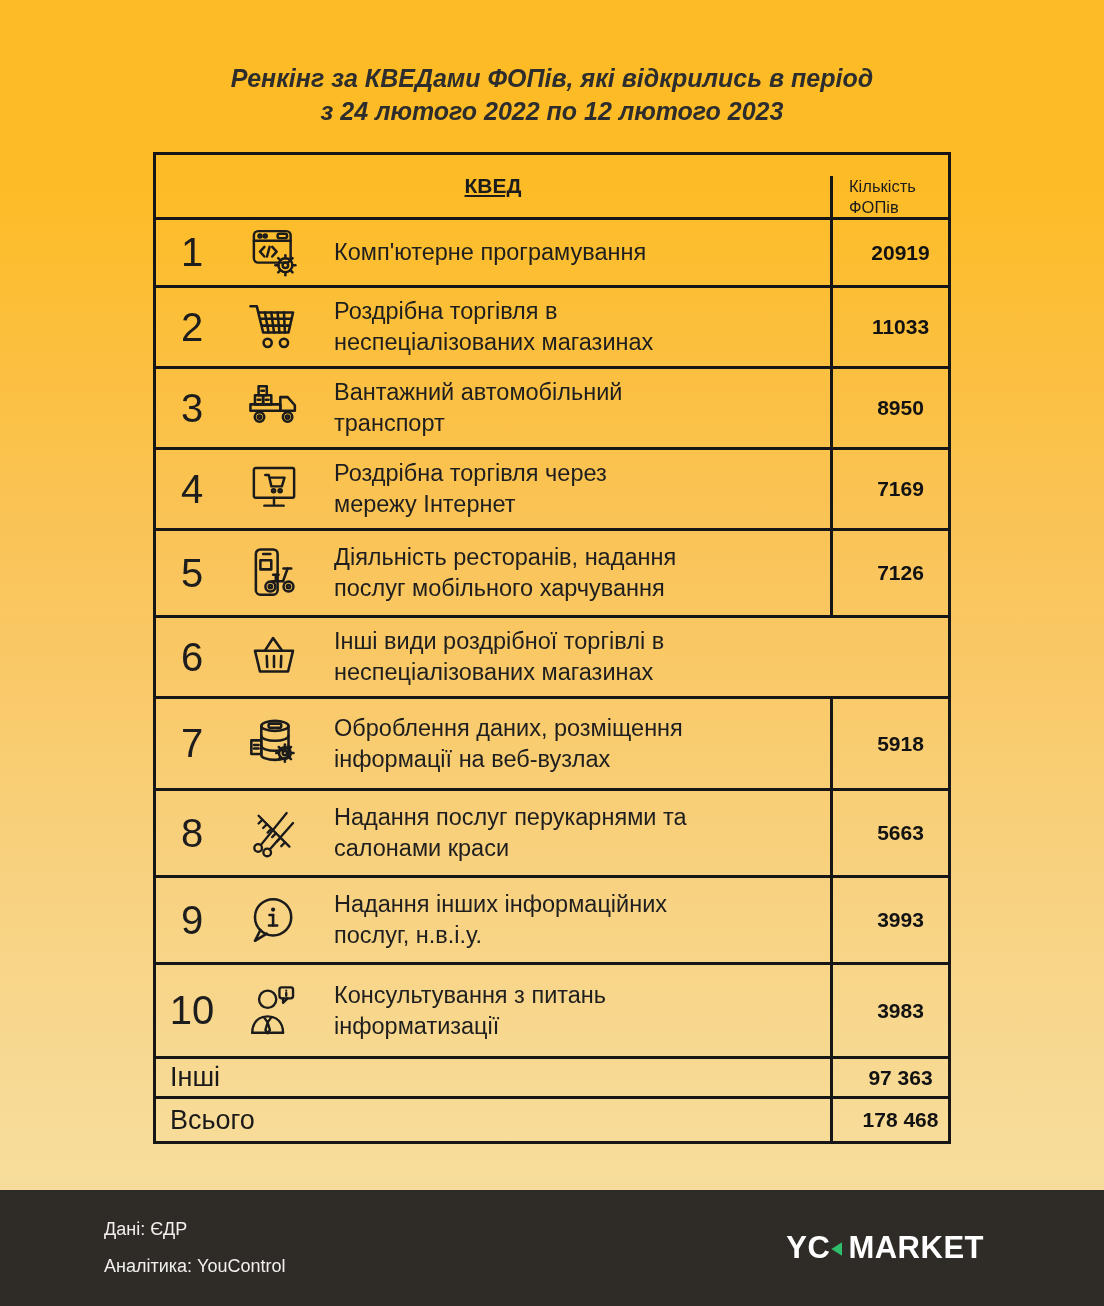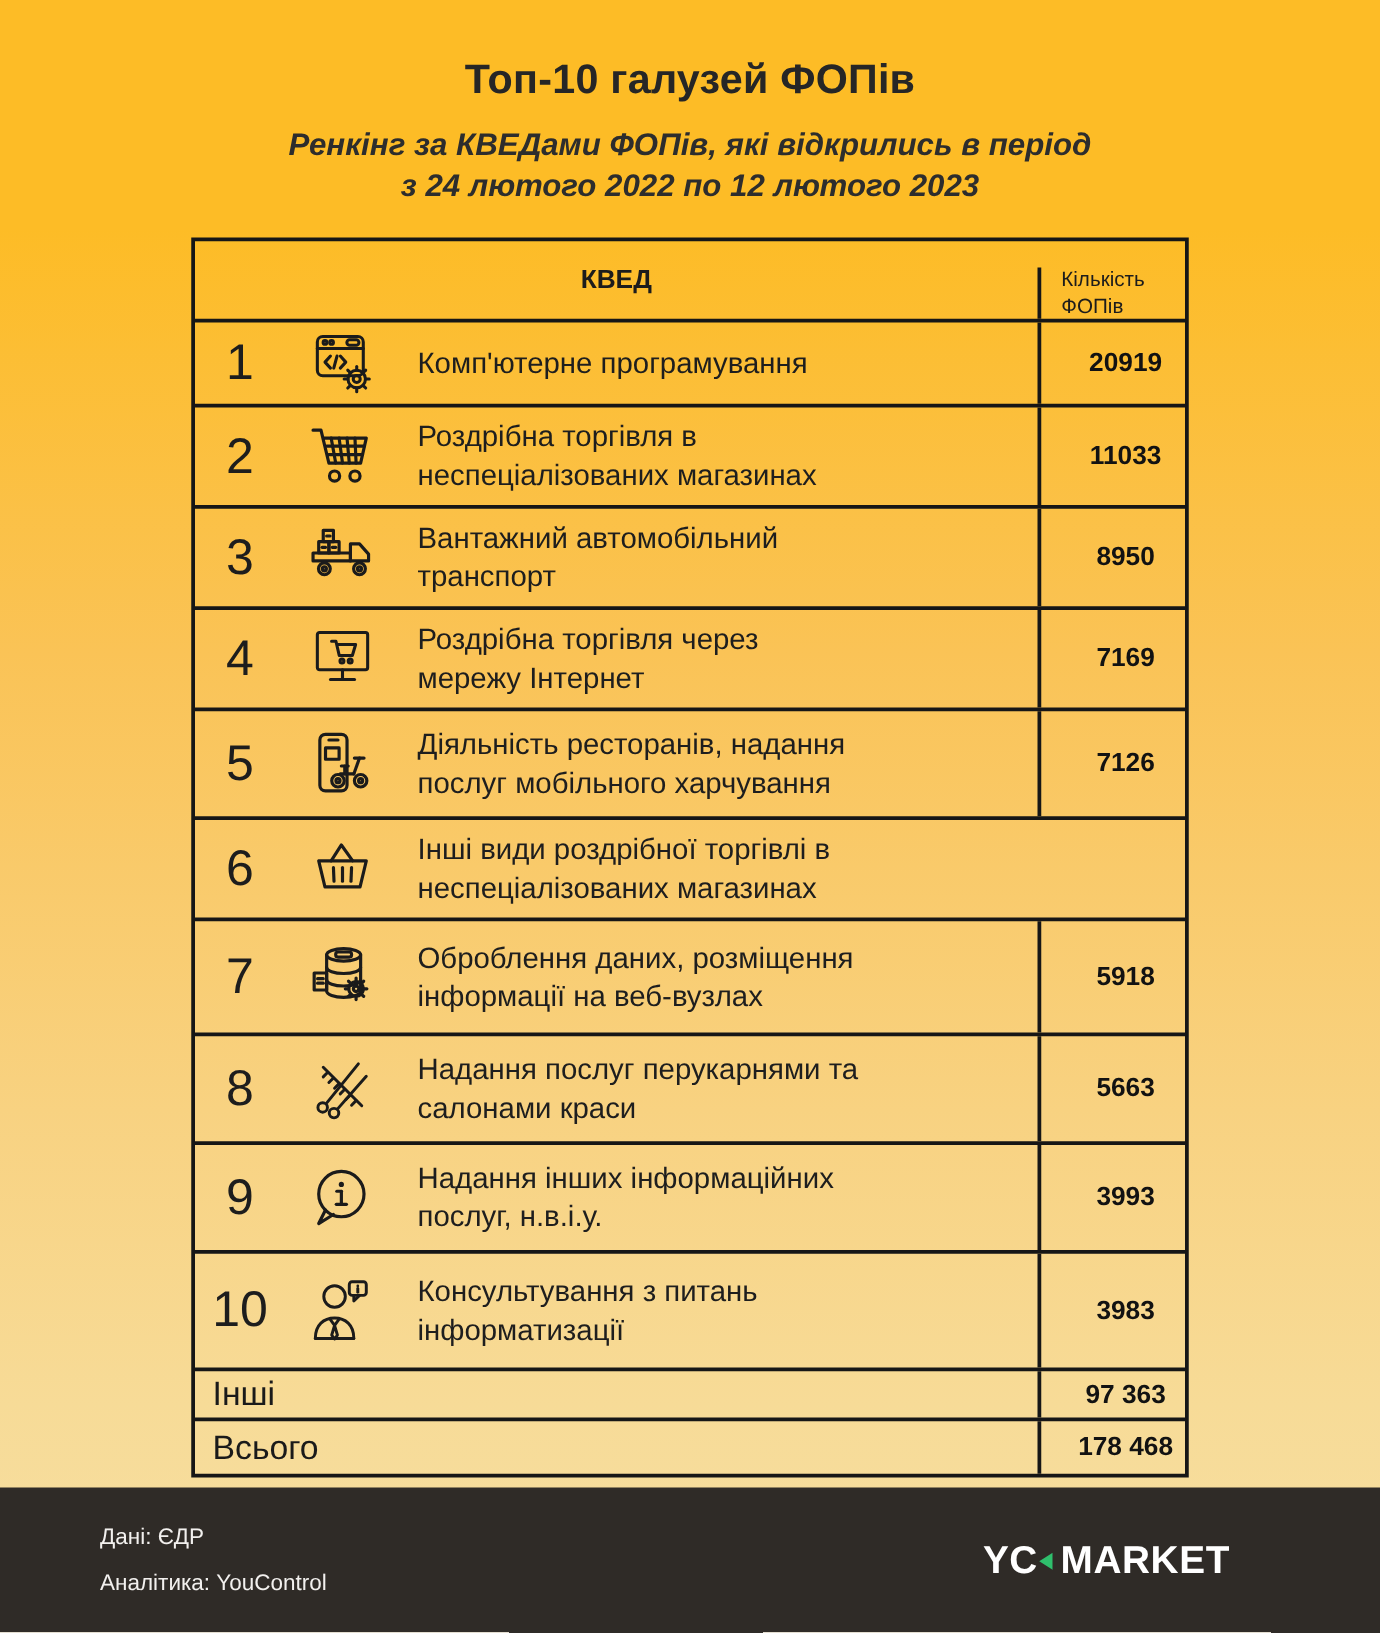--- a/index.html
+++ b/index.html
@@ -28,21 +28,21 @@
     border:3px solid #161616;
   }
   .trow {
     display:flex; align-items:stretch;
     border-bottom:3px solid #161616;
     background:transparent;
   }
   .trow:last-child { border-bottom:none; }
   .cell-kved-header {
     flex:1; display:flex; align-items:center; justify-content:center;
-    font-weight:bold; font-size:21px; color:#1c1c1c;
+    font-weight:bold; font-size:21px; color:#1c1c1c;text-decoration:underline;
   }
   .cell-count-col {
     width:118px; flex:0 0 118px;
     border-left:3px solid #161616;
     display:flex; align-items:center;
   }
   .cell-count-header {
     justify-content:flex-start;
     padding-left:16px;
     font-size:16.5px; line-height:1.25; color:#1c1c1c;
@@ -72,38 +72,37 @@
     flex:1; display:flex; align-items:center;
     padding-left:14px;
     font-size:27px; color:#1a1a1a;border-radius:13px;
   }
   .icon svg { display:block; }
   .footer {
     position:absolute; left:0; bottom:0;
     width:1104px; height:116px;
     background:#2f2b27;
     display:flex; align-items:center; justify-content:space-between;
-    padding:0 120px 0 80px;
+    padding:0 120px 0 104px;
   }
   .footer-texts { display:flex; flex-direction:column; gap:16px; }
   .footer-line { color:#f2f0ee; font-size:18px; }
   .logo { display:flex; align-items:center; font-weight:bold; color:#ffffff; font-size:31px; letter-spacing:.5px; }
   .logo-mark {
     width:11px; height:14px; margin:2px 6px 0 1px;
     background:#2fbf6c;
     clip-path:polygon(100% 0, 0 50%, 100% 100%);
   }
 </style>
 </head>
 <body>
 
 <div class="page">
 
   <div class="header">
-    <div class="title">Топ-10 галузей ФОПів</div>
     <div class="subtitle">Ренкінг за КВЕДами ФОПів, які відкрились в період
 з 24 лютого 2022 по 12 лютого 2023</div>
   </div>
 
   <div class="table">
 
     <div class="trow" style="min-height:41px">
       <div class="cell-kved-header">КВЕД</div>
       <div class="cell-count-col cell-count-header">Кількість
 ФОПів</div>

